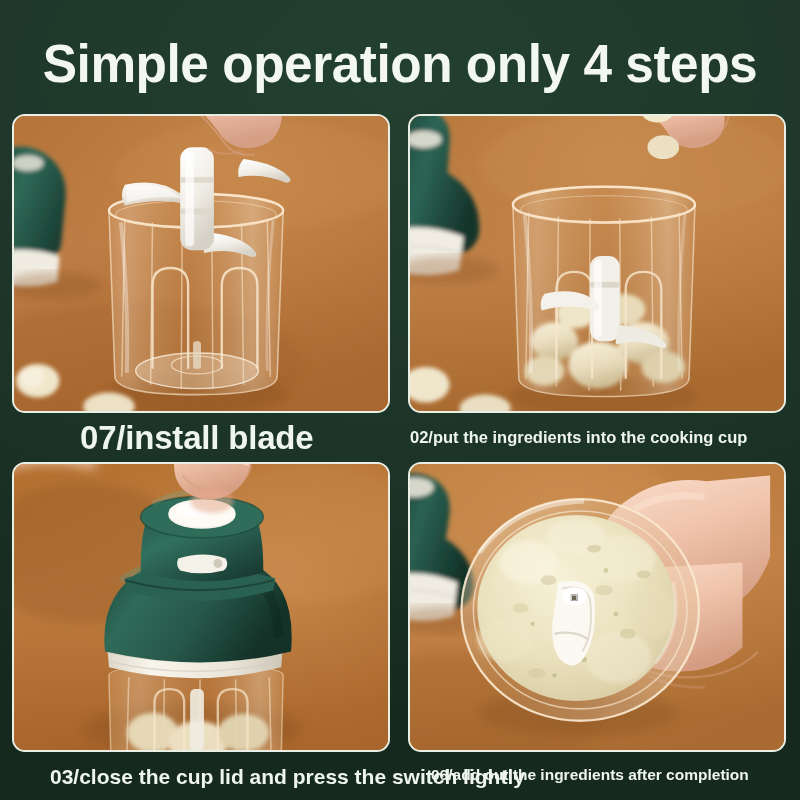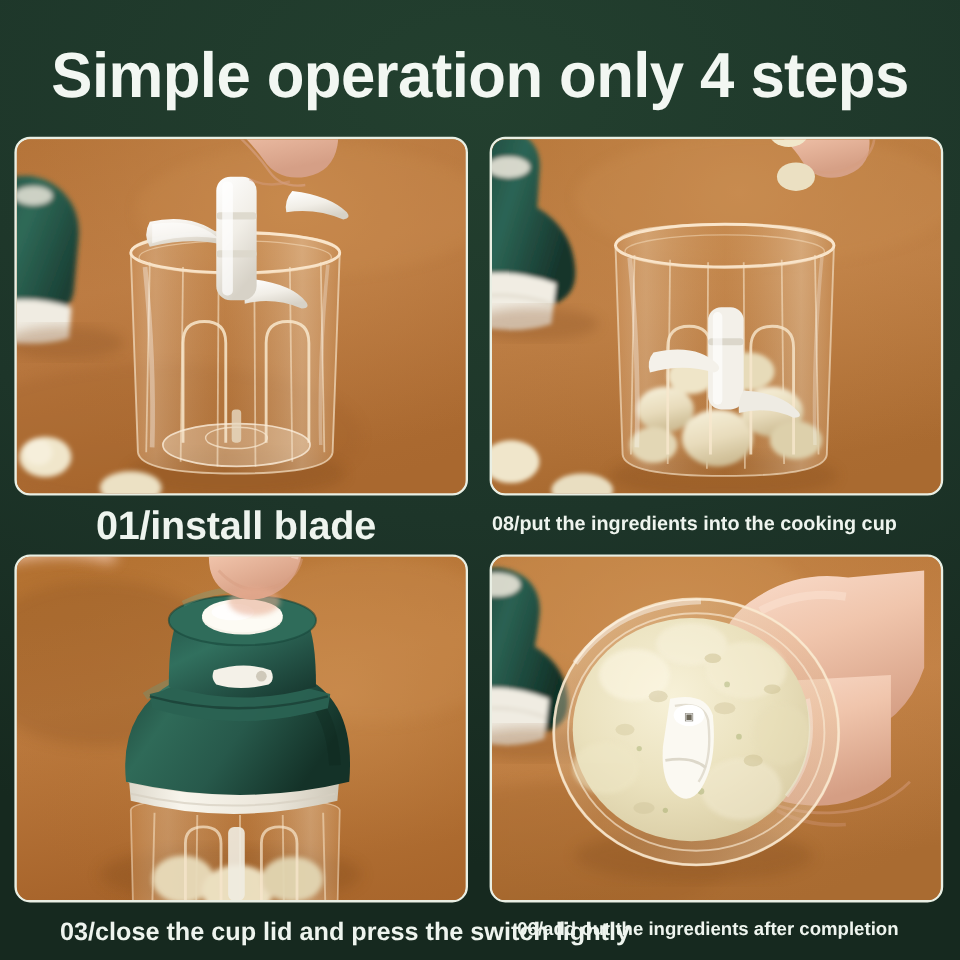--- a/index.html
+++ b/index.html
@@ -511,18 +511,18 @@
           <path d="M146 172 q22 -4 34 6" stroke="#ddd8ca" stroke-width="2.4" fill="none"></path>
         </g>
 
         <path d="M70 90 q36 -50 106 -52" stroke="#ffffff" stroke-width="5" fill="none" opacity="0.45"></path>
         <path d="M266 120 q10 48 -18 82" stroke="#ffffff" stroke-width="3.5" fill="none" opacity="0.3"></path>
         <ellipse cx="172" cy="148" rx="120" ry="112" fill="none" stroke="#fdf1db" stroke-width="1.6" stroke-opacity="0.55"></ellipse>
       </g>
     </svg>
   </div>
 
-  <div class="caption" id="c1">01/install blade</div>
-  <div class="caption" id="c2">08/put the ingredients into the cooking cup</div>
+  <div class="caption" id="c1">07/install blade</div>
+  <div class="caption" id="c2">02/put the ingredients into the cooking cup</div>
   <div class="caption" id="c3">03/close the cup lid and press the switch lightly</div>
   <div class="caption" id="c4">06/add out the ingredients after completion</div>
 
 </div>
 
 </body></html>

